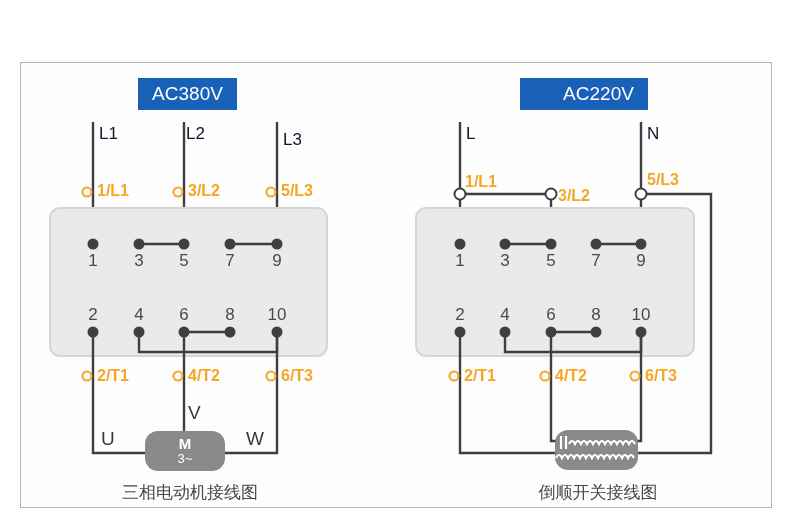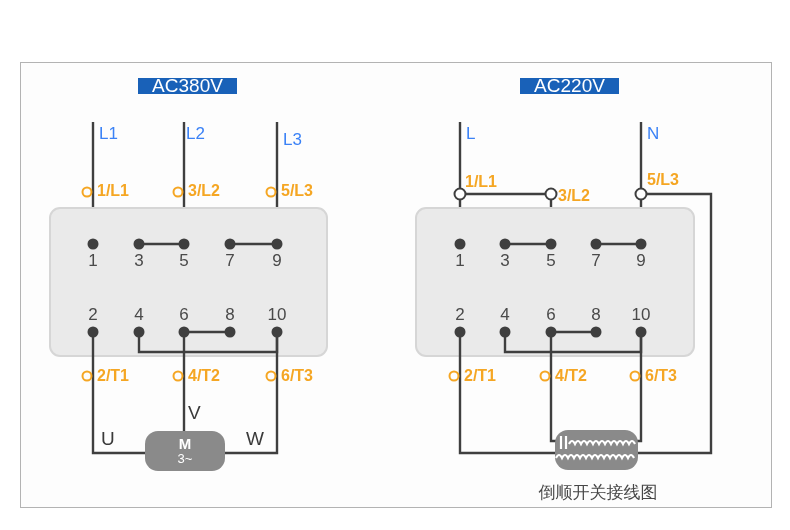--- a/index.html
+++ b/index.html
@@ -2,25 +2,25 @@
 <html><head>
 <meta charset="utf-8">
 <style>
   html,body{margin:0;padding:0;background:#ffffff;}
   .page{position:relative;width:790px;height:530px;background:#ffffff;
         font-family:"Liberation Sans","DejaVu Sans",sans-serif;overflow:hidden;}
   .title{position:absolute;left:0;top:6px;width:790px;text-align:center;
          font-size:36px;font-weight:400;letter-spacing:4px;color:#55565a;}
   .frame{position:absolute;left:20px;top:62px;width:752px;height:446px;
          border:1px solid #b3b3b3;background:#fdfdfd;box-sizing:border-box;}
-  .badge{position:absolute;width:99px;height:16px;background:#1961b8;color:#ffffff;
+  .badge{position:absolute;width:99px;height:32px;background:#1961b8;color:#ffffff;
          display:flex;align-items:center;justify-content:center;font-size:19px;}
-  .badge.l{left:138px;top:78px;} .badge.r{left:520px;top:78px;}
+  .badge.l{left:138px;top:78px;} .badge.r{left:520px;top:78px;padding-left:29px;}
   svg.wires{position:absolute;left:0;top:0;}
-  .lbl{position:absolute;font-size:17px;color:#3b82f6;text-align:right;}
+  .lbl{position:absolute;font-size:17px;color:#0f172a;text-align:right;}
   .num{position:absolute;width:22px;text-align:center;font-size:17px;color:#4a4a4a;}
   .orange{position:absolute;font-size:16px;font-weight:600;color:#f5a623;}
   .phase{position:absolute;font-size:19px;color:#3a3a3a;}
   .motor-text{position:absolute;left:145px;top:431px;width:80px;height:40px;
               display:flex;flex-direction:column;align-items:center;justify-content:center;
               color:#ffffff;line-height:1.05;}
   .motor-text .m{font-size:15px;font-weight:700;}
   .motor-text .s{font-size:13px;}
   .caption{position:absolute;top:481px;width:220px;text-align:center;
            font-size:17px;color:#474747;}
@@ -150,20 +150,21 @@
 
   <div class="phase" style="left:101px;top:428px">U</div>
   <div class="phase" style="left:188px;top:402px">V</div>
   <div class="phase" style="left:246px;top:428px">W</div>
 
   <div class="motor-text">
     <span class="m">M</span>
     <span class="s">3~</span>
   </div>
 
+  <div class="caption l">三相电动机接线图</div>
 
   <div class="lbl" style="left:466px;top:124px">L</div>
   <div class="lbl" style="left:647px;top:124px">N</div>
 
   <div class="orange" style="left:465px;top:173px">1/L1</div>
   <div class="orange" style="left:558px;top:187px">3/L2</div>
   <div class="orange" style="left:647px;top:171px">5/L3</div>
 
   <div class="num" style="left:449px;top:251px">1</div>
   <div class="num" style="left:494px;top:251px">3</div>

